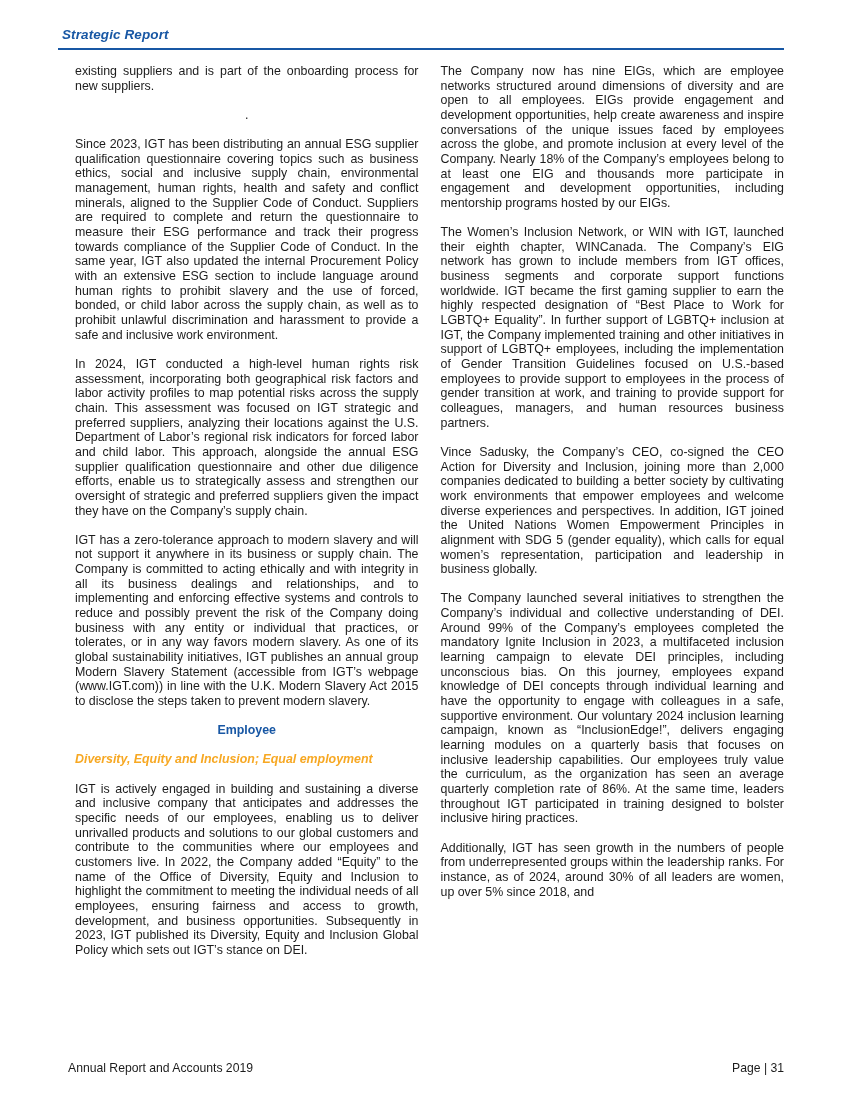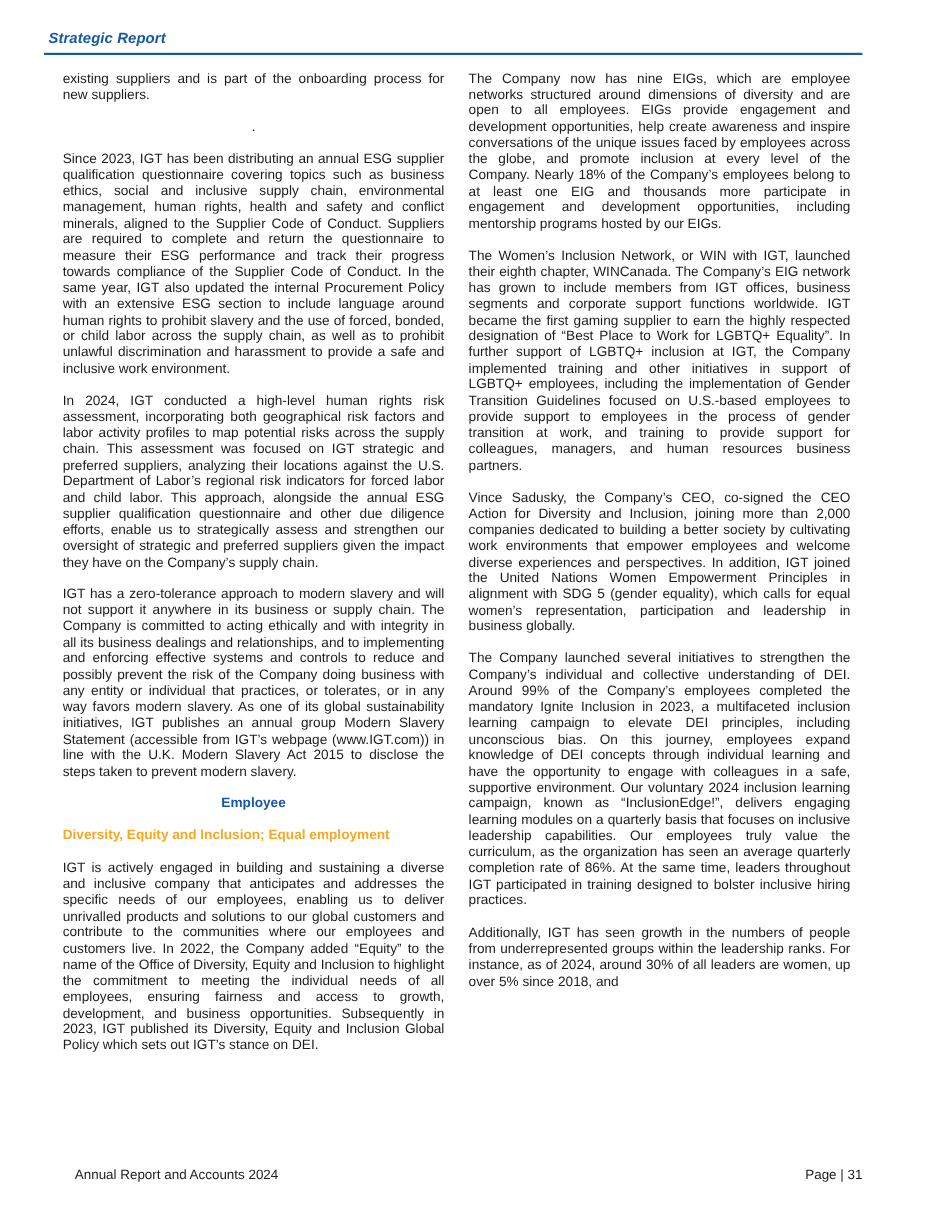--- a/index.html
+++ b/index.html
@@ -8,21 +8,21 @@
     width: 849px; height: 1100px;
     font-family: "Liberation Sans", sans-serif;
     color: #1a1a1a;
     position: relative;
     overflow: hidden;
   }
   .page {
     position: relative;
     width: 849px; height: 1100px;
     background: #ffffff;
-    padding: 27px 65px 0 40px;
+    padding: 27px 65px 0 58px;
   }
   .page-header {
     border-bottom: 2px solid #1857a4;
     padding: 0 0 6px 4px;
     margin-bottom: 14px;
   }
   .section-title {
     color: #1857a4;
     font-weight: bold;
     font-style: italic;
@@ -47,20 +47,21 @@
     color: #1857a4;
     font-weight: bold;
     margin: 0;
     text-align: center;
   }
   .h-orange {
     color: #f7a823;
     font-weight: bold;
     margin: 0;
     text-align: left;
+    font-style: italic;
   }
   .page-footer {
     position: absolute;
     left: 68px; right: 65px; bottom: 25px;
     display: flex;
     justify-content: space-between;
     font-size: 12.2px;
     color: #1c1c1c;
   }
 </style>
@@ -90,17 +91,17 @@
       <p>The Company now has nine EIGs, which are employee networks structured around dimensions of diversity and are open to all employees. EIGs provide engagement and development opportunities, help create awareness and inspire conversations of the unique issues faced by employees across the globe, and promote inclusion at every level of the Company. Nearly 18% of the Company’s employees belong to at least one EIG and thousands more participate in engagement and development opportunities, including mentorship programs hosted by our EIGs.</p>
       <p>The Women’s Inclusion Network, or WIN with IGT, launched their eighth chapter, WINCanada. The Company’s EIG network has grown to include members from IGT offices, business segments and corporate support functions worldwide. IGT became the first gaming supplier to earn the highly respected designation of “Best Place to Work for LGBTQ+ Equality”. In further support of LGBTQ+ inclusion at IGT, the Company implemented training and other initiatives in support of LGBTQ+ employees, including the implementation of Gender Transition Guidelines focused on U.S.-based employees to provide support to employees in the process of gender transition at work, and training to provide support for colleagues, managers, and human resources business partners.</p>
       <p>Vince Sadusky, the Company’s CEO, co-signed the CEO Action for Diversity and Inclusion, joining more than 2,000 companies dedicated to building a better society by cultivating work environments that empower employees and welcome diverse experiences and perspectives. In addition, IGT joined the United Nations Women Empowerment Principles in alignment with SDG 5 (gender equality), which calls for equal women’s representation, participation and leadership in business globally.</p>
       <p>The Company launched several initiatives to strengthen the Company’s individual and collective understanding of DEI. Around 99% of the Company’s employees completed the mandatory Ignite Inclusion in 2023, a multifaceted inclusion learning campaign to elevate DEI principles, including unconscious bias. On this journey, employees expand knowledge of DEI concepts through individual learning and have the opportunity to engage with colleagues in a safe, supportive environment. Our voluntary 2024 inclusion learning campaign, known as “InclusionEdge!”, delivers engaging learning modules on a quarterly basis that focuses on inclusive leadership capabilities. Our employees truly value the curriculum, as the organization has seen an average quarterly completion rate of 86%. At the same time, leaders throughout IGT participated in training designed to bolster inclusive hiring practices.</p>
       <p>Additionally, IGT has seen growth in the numbers of people from underrepresented groups within the leadership ranks. For instance, as of 2024, around 30% of all leaders are women, up over 5% since 2018, and</p>
     </div>
 
   </div>
 
   <div class="page-footer">
-    <span>Annual Report and Accounts 2024</span>
+    <span>Annual Report and Accounts 2019</span>
     <span>Page | 31</span>
   </div>
 
 </div>
 
 </body></html>

